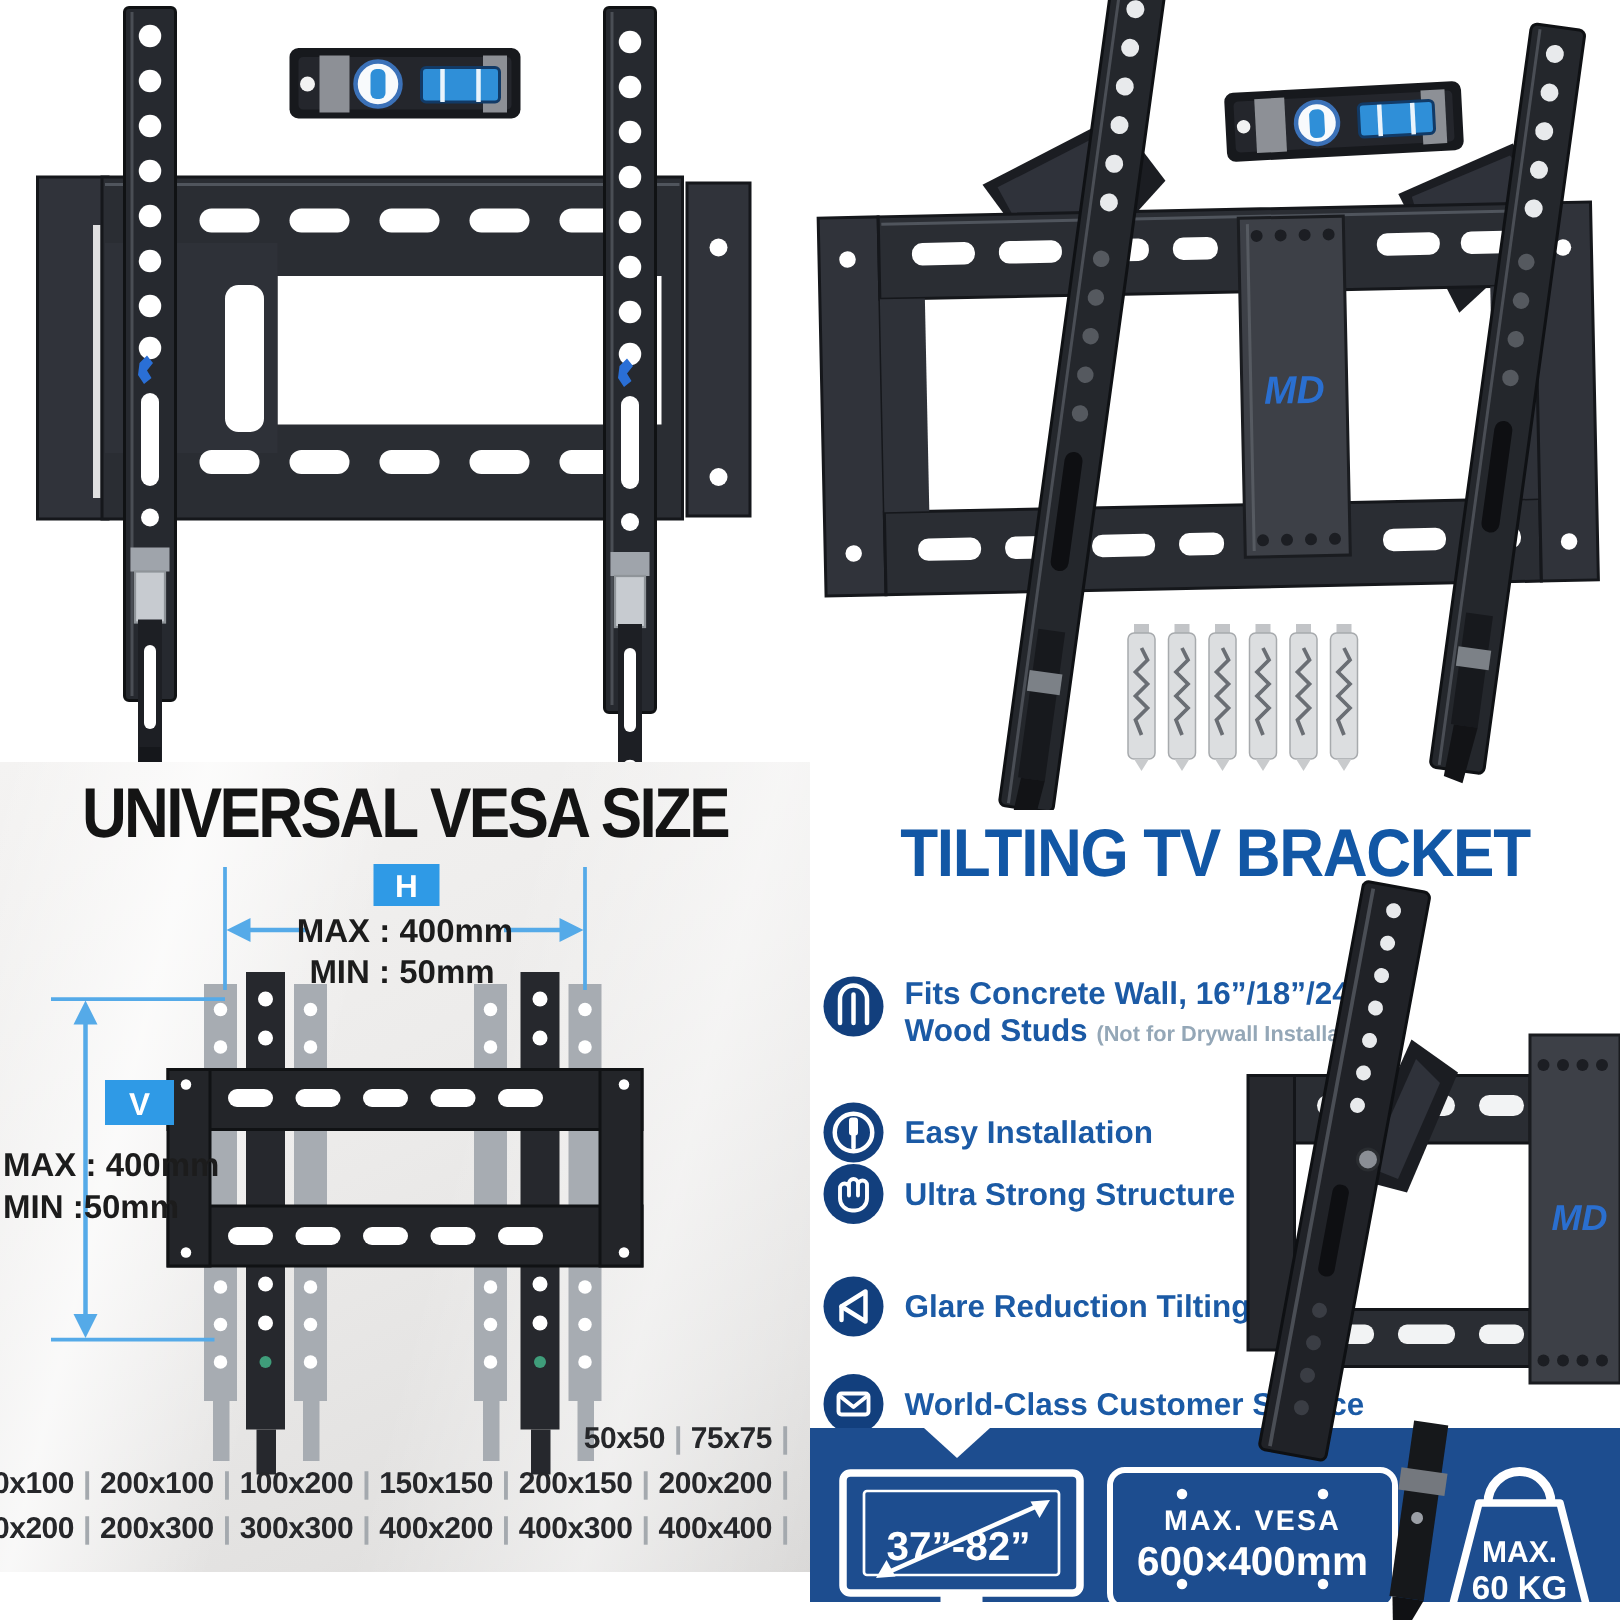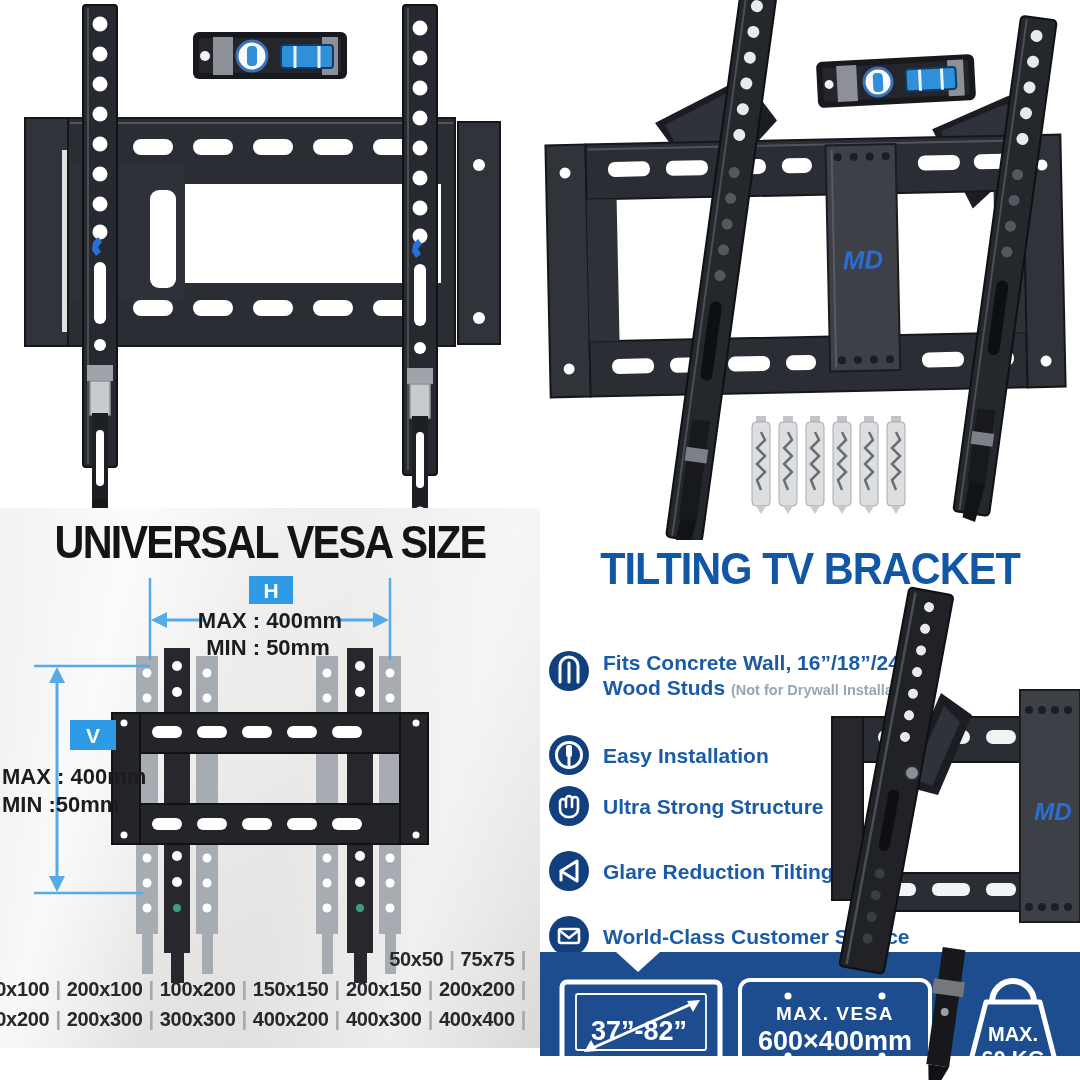--- a/index.html
+++ b/index.html
@@ -23,27 +23,27 @@
      font-size:45px;font-weight:bold;color:#1257a5;letter-spacing:-1px;
      transform:scaleX(.92);transform-origin:center;white-space:nowrap;}
   .diagram-svg{position:absolute;left:0;top:0;}
   .sizes{position:absolute;right:8px;bottom:14px;text-align:right;line-height:30px;
      font-size:20px;font-weight:bold;color:#26272a;white-space:nowrap;letter-spacing:-.3px;}
   .sizes .sep{color:#a4a9ae;padding:0 6px;font-weight:bold;}
   .features{position:absolute;left:8px;top:100px;width:420px;list-style:none;margin:0;padding:0;}
   .feature{position:absolute;left:0;display:flex;align-items:center;}
   .f1{top:10px;align-items:flex-start;}
   .f2{top:94px;}
-  .f3{top:145px;}
+  .f3{top:135px;}
   .f4{top:210px;}
   .f5{top:275px;}
   .f-icon{flex:0 0 42px;width:42px;height:42px;margin-right:13px;}
   .f-text{color:#1b5aa5;font-weight:bold;font-size:21px;line-height:25px;white-space:nowrap;}
   .f-note{color:#94a7b7;font-weight:bold;font-size:14.5px;}
-  .strip{position:absolute;left:0;top:412px;width:540px;height:104px;background:#1d4d8f;z-index:1;}
+  .strip{position:absolute;left:0;top:412px;width:540px;height:116px;background:#1d4d8f;z-index:1;}
   .strip-notch{position:absolute;left:76px;top:0;width:0;height:0;
      border-left:22px solid transparent;border-right:22px solid transparent;border-top:20px solid #ffffff;}
   .photo-svg{position:absolute;left:0;top:0;z-index:2;}
   svg text{font-family:"Liberation Sans",sans-serif;}
 </style>
 </head>
 <body>
 
 <div class="canvas">
 

